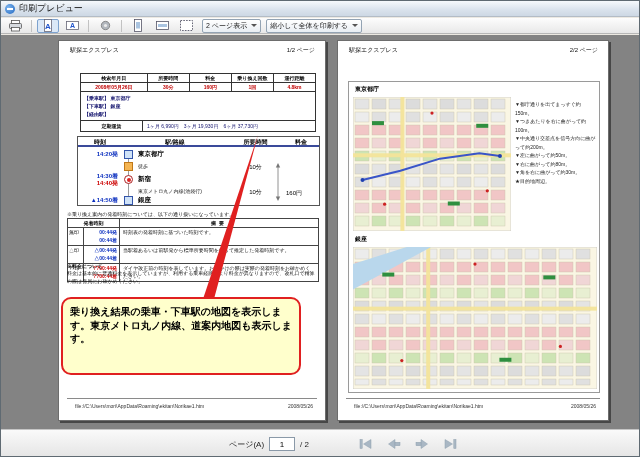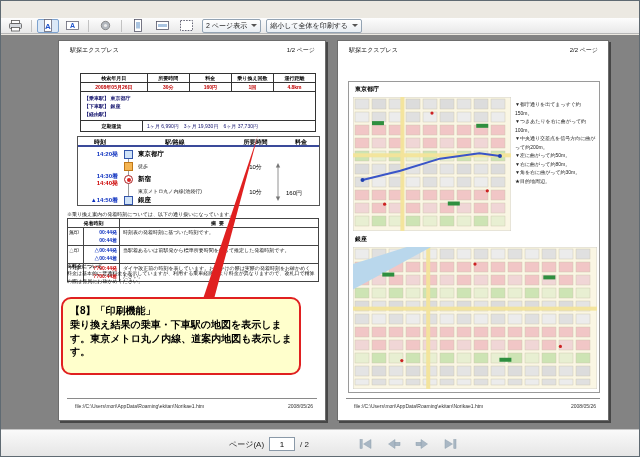--- a/index.html
+++ b/index.html
@@ -123,20 +123,24 @@
     margin-left:5px; background:#fff; font-family:"Liberation Sans",sans-serif; }
   .pg-total{ font-size:8px; color:#222; margin-left:5px; }
   .navgrp{ display:flex; gap:10px; margin-left:48px; }
   .navbtn{ width:18px; height:14px; display:flex; align-items:center; justify-content:center; }
 </style>
 </head>
 <body>
 
 <div class="window">
 
+  <div class="titlebar">
+    <span class="ie-ico"></span>
+    <span class="title-text">印刷プレビュー</span>
+  </div>
 
   <div class="toolbar">
     <div class="tbtn">
       <svg width="15" height="12" viewBox="0 0 15 12">
         <rect x="3.5" y="0.5" width="8" height="3" fill="#fff" stroke="#555" stroke-width="0.8"></rect>
         <rect x="1.5" y="3.5" width="12" height="5" rx="1" fill="#d7dbe0" stroke="#555" stroke-width="0.8"></rect>
         <rect x="3.5" y="7.5" width="8" height="3.5" fill="#fff" stroke="#555" stroke-width="0.8"></rect>
       </svg>
     </div>
     <div class="tsep"></div>
@@ -288,21 +292,20 @@
       </div>
 
       <div class="farenote-t">※料金について</div>
       <div class="farenote">料金は基本的に普通料金を表示していますが、利用する乗車経路により料金が異なりますので、改札口で精算の際は係員にお確かめください。</div>
 
       <svg class="leader" width="268" height="381" viewBox="0 0 268 381">
         <polygon points="144,258 155,258 199,94" fill="#e02020"></polygon>
       </svg>
 
       <div class="callout">
-        <div class="ct">【8】「印刷機能」</div>
         <div class="cb">乗り換え結果の乗車・下車駅の地図を表示します。東京メトロ丸ノ内線、道案内地図も表示します。</div>
       </div>
 
       <div class="pg-footer-line"></div>
       <span class="pg-path">file://C:\Users\mori\AppData\Roaming\ekitan\Norikae1.htm</span>
       <span class="pg-date">2008/05/26</span>
     </div>
 
     <div class="page page-right">
       <span class="pg-app">駅探エクスプレス</span>

